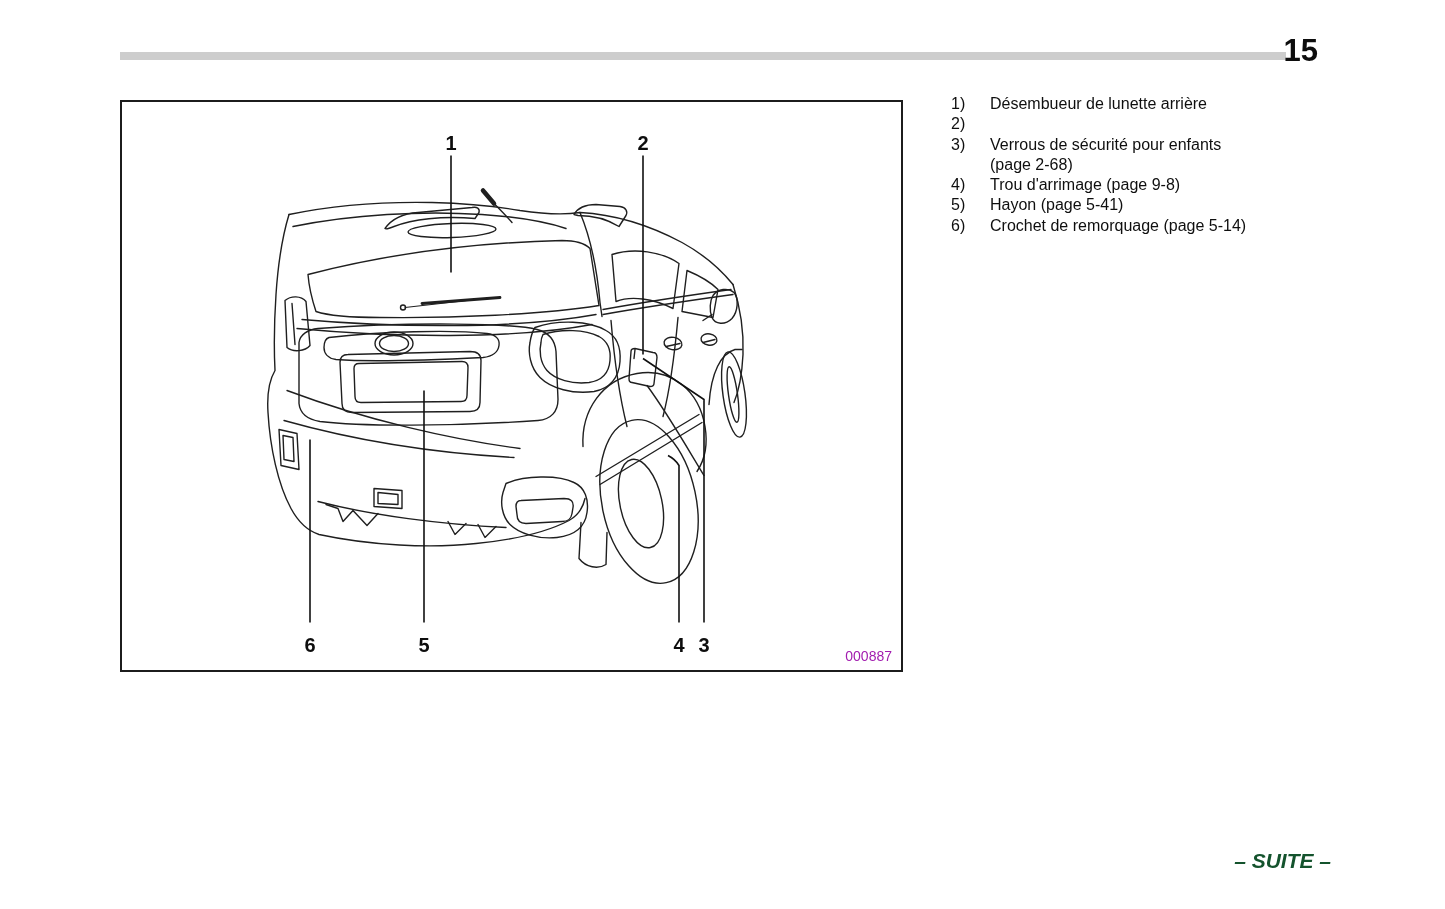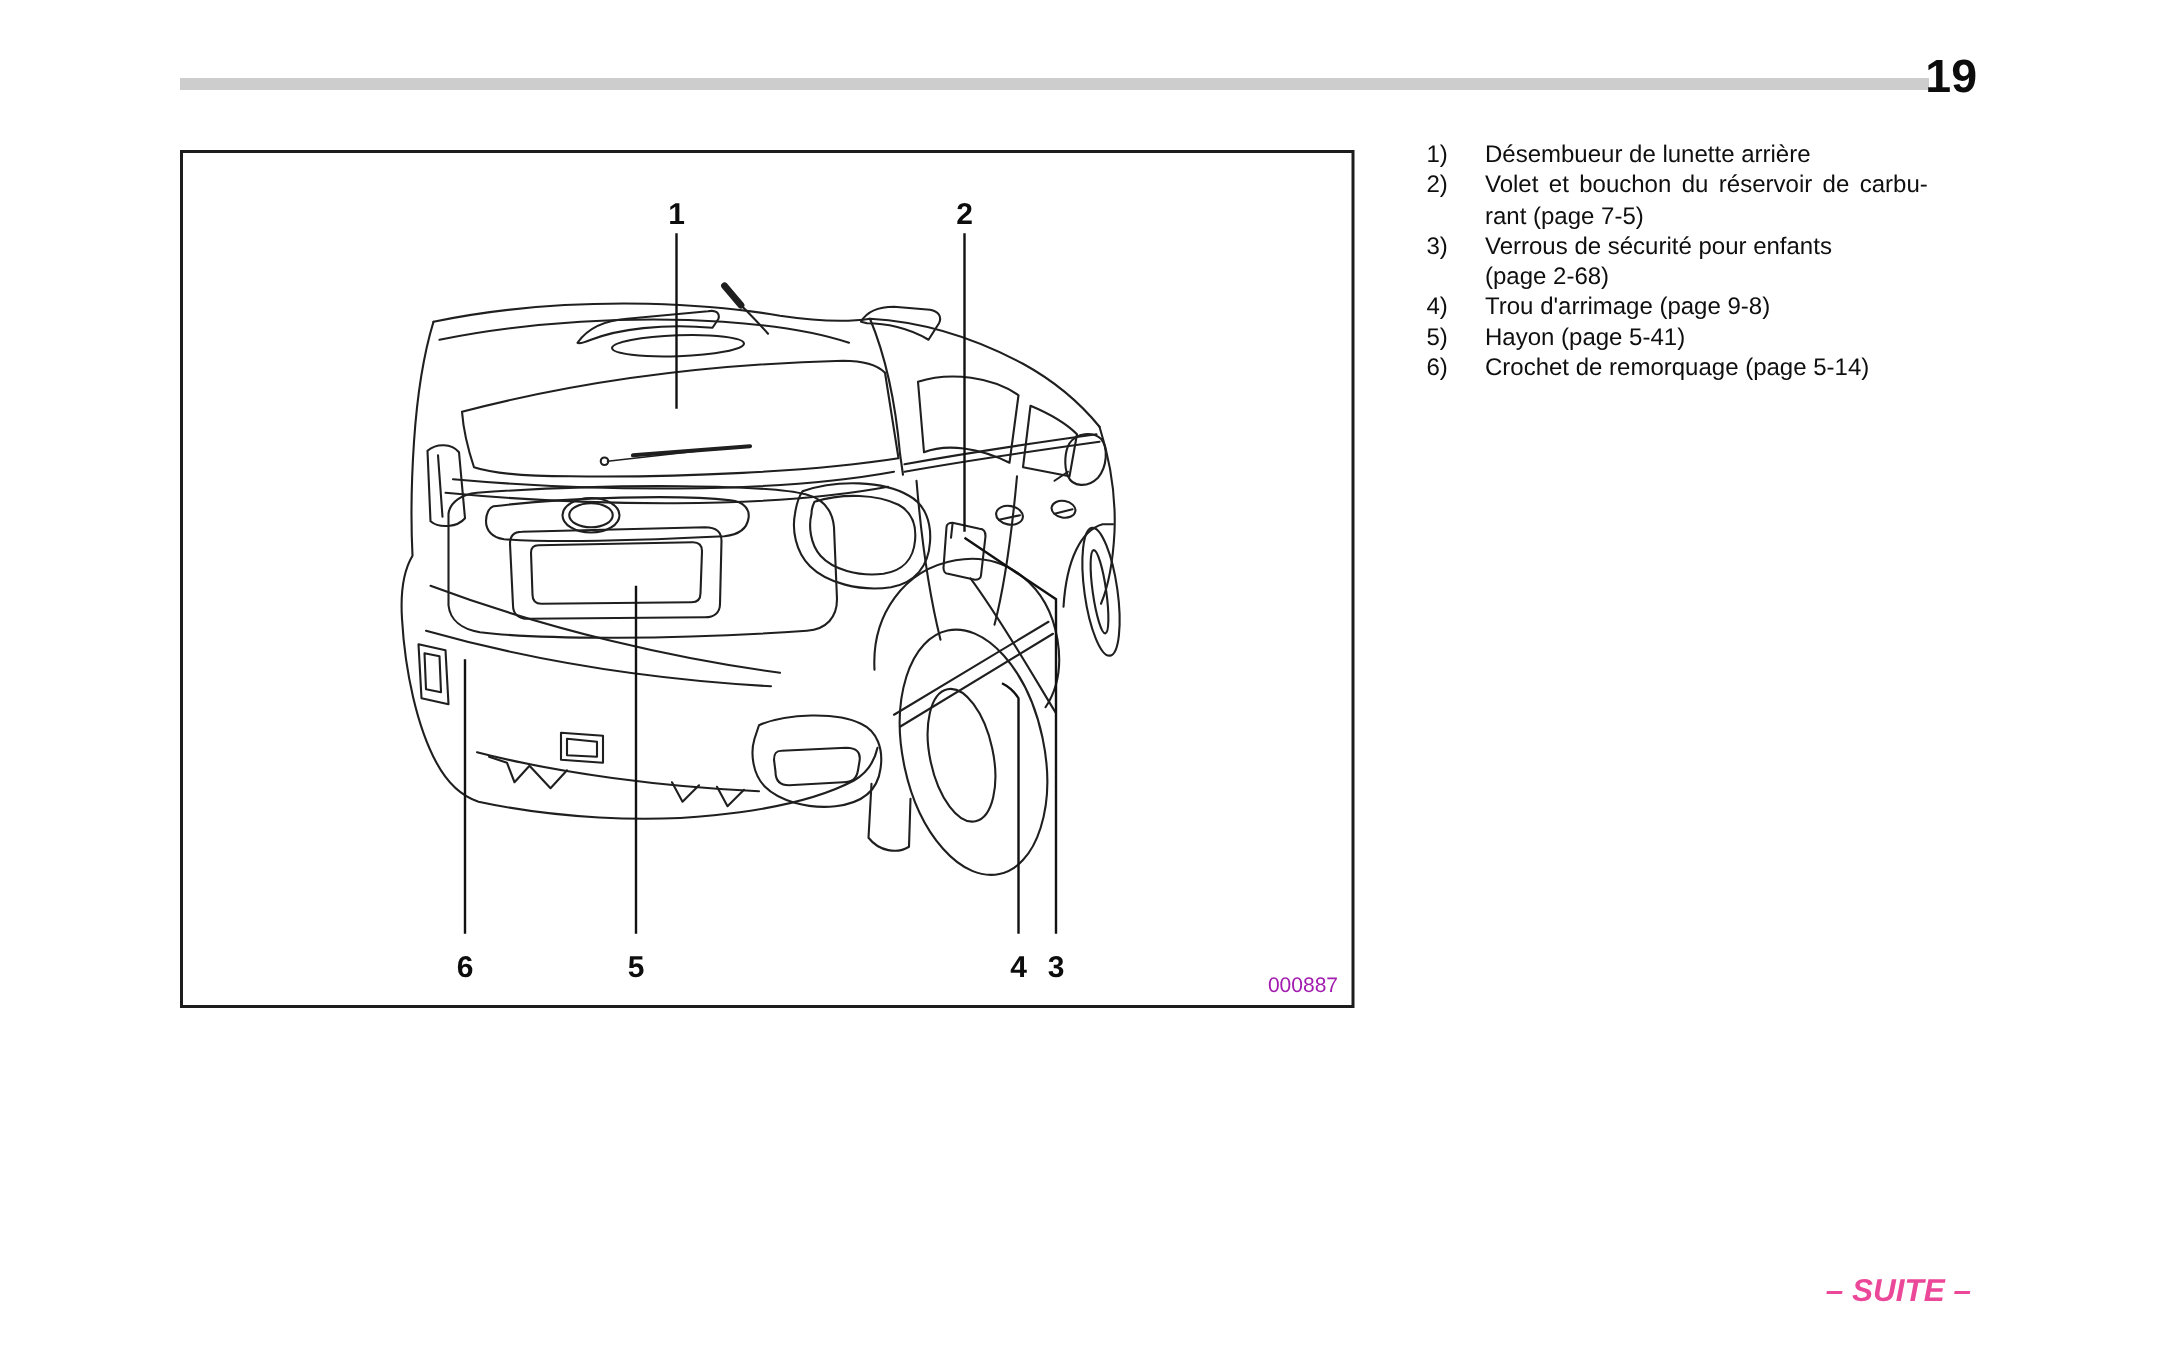--- a/index.html
+++ b/index.html
@@ -26,39 +26,39 @@
   }
   .legend{
     position:absolute;left:951px;top:94px;width:372px;
     font-size:16px;line-height:20.3px;color:#0f0f0f;
   }
   .lg-item{display:grid;grid-template-columns:39px 1fr;}
   .lg-num{display:block;}
   .lg-line{display:block;}
   .lg-line.stretch{word-spacing:2.5px;}
   .continuation{
-    position:absolute;right:131px;top:849px;
-    font-size:21px;font-weight:bold;font-style:italic;color:#ec4899;
+    position:absolute;right:114px;top:849px;
+    font-size:21px;font-weight:bold;font-style:italic;color:#14532d;
   }
   
   .car path, .car ellipse, .car circle, .car line{
     fill:none;stroke:#1f1f1f;stroke-width:1.4;
     stroke-linecap:round;stroke-linejoin:round;
   }
   .callouts path, .callouts line{fill:none;stroke:#111;stroke-width:1.6;}
   .callouts text{
     fill:#0d0d0d;font-family:"Liberation Sans","DejaVu Sans",sans-serif;
     font-size:20px;font-weight:bold;text-anchor:middle;
   }
 </style>
 </head>
 <body>
 
 <div class="header-rule"></div>
-<div class="page-number">19</div>
+<div class="page-number">15</div>
 
 <div class="figure-box">
   <svg viewBox="0 0 779 567">
 
     <g class="car">
 
       <path d="M 167,112 C 160,135 156,162 154,192 C 152,222 152,248 153,268 C 147,278 145,294 146,310 C 148,345 156,382 169,406 C 176,419 185,428 197,432 C 248,443 308,446 354,441 C 394,437 426,429 447,418 C 456,413 461,405 463,396"></path>
 
       <path d="M 167,112 C 210,103 260,99 310,100 C 345,101 375,104 398,108 C 425,112 445,112 458,110 C 495,112 530,124 560,140 C 580,151 598,166 611,182"></path>
       <path d="M 171,124 C 230,112 300,108 360,112 C 390,114 420,118 444,126"></path>
@@ -160,24 +160,20 @@
 
 <div class="legend">
   <div class="lg-item">
     <span class="lg-num">1)</span>
     <span class="lg-text">
       <span class="lg-line">Désembueur de lunette arrière</span>
     </span>
   </div>
   <div class="lg-item">
     <span class="lg-num">2)</span>
-    <span class="lg-text">
-      <span class="lg-line stretch">Volet et bouchon du réservoir de carbu-</span>
-      <span class="lg-line">rant (page 7-5)</span>
-    </span>
   </div>
   <div class="lg-item">
     <span class="lg-num">3)</span>
     <span class="lg-text">
       <span class="lg-line">Verrous de sécurité pour enfants</span>
       <span class="lg-line">(page 2-68)</span>
     </span>
   </div>
   <div class="lg-item">
     <span class="lg-num">4)</span>

